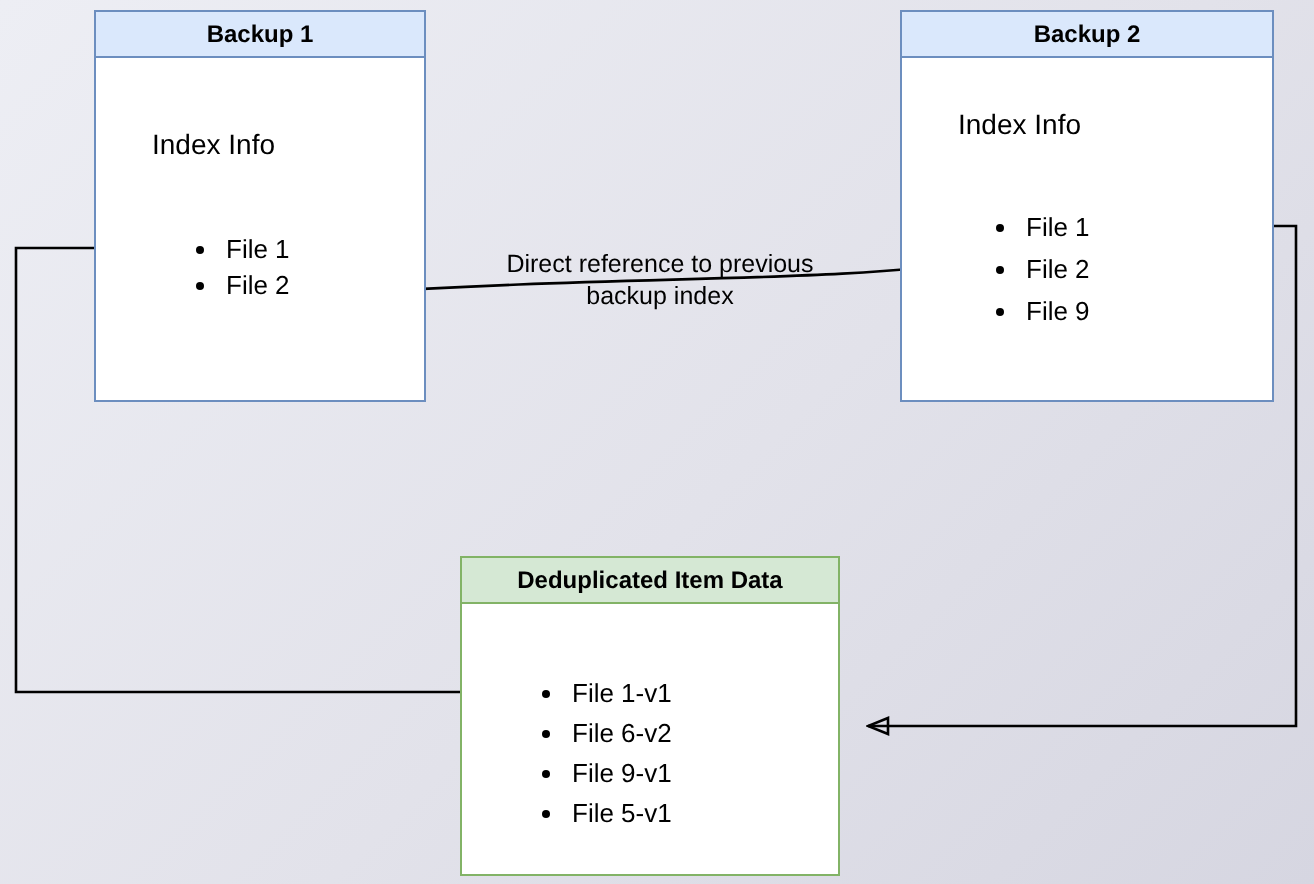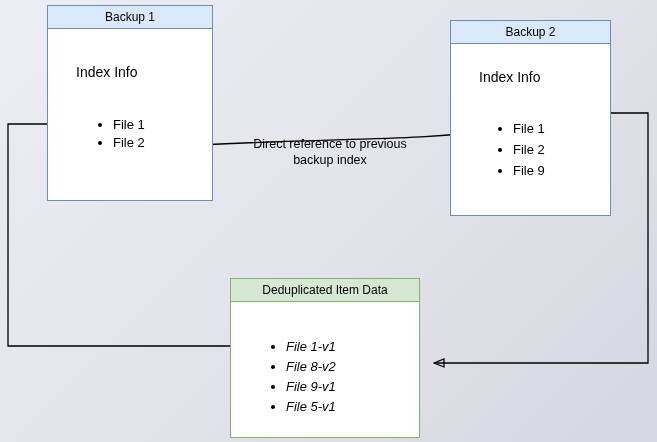--- a/index.html
+++ b/index.html
@@ -32,44 +32,44 @@
     position: absolute;
     background: #ffffff;
     box-sizing: border-box;
   }
   .box.blue   { border: 1px solid #6c8ebf; }
   .box.green  { border: 1px solid #82b366; }
   .box-header {
     box-sizing: border-box;
     width: 100%;
     text-align: center;
-    font-weight: normal;
+    font-weight: bold;
     font-size: 12px;
     padding: 4px 2px;
   }
   .blue-h  { background: #dae8fc; border-bottom: 1px solid #6c8ebf; }
   .green-h { background: #d5e8d4; border-bottom: 1px solid #82b366; }
   .sub {
     position: absolute;
     font-size: 14px;
   }
   ul.file-list {
     position: absolute;
     margin: 0;
     padding-left: 16px;
     font-size: 13px;
     list-style: disc;
   }
   .b1 ul.file-list li { line-height: 18px; }
   .b2 ul.file-list li { line-height: 21px; }
-  .dd ul.file-list li { line-height: 20px; font-style: italic; }
+  .dd ul.file-list li { line-height: 20px; }
   .arrow-label {
     position: absolute;
     left: 238px;
-    top: 136px;
+    top: 124px;
     width: 184px;
     text-align: center;
     font-size: 12.5px;
     line-height: 16px;
   }
 </style>
 </head>
 <body>
 
 <div class="canvas">
@@ -87,35 +87,35 @@
 
   <div class="box blue b1" style="left:47px; top:5px; width:166px; height:196px;">
     <div class="box-header blue-h">Backup 1</div>
     <div class="sub" style="left:28px; top:58px;">Index Info</div>
     <ul class="file-list" style="left:49px; top:110px;">
       <li>File 1</li>
       <li>File 2</li>
     </ul>
   </div>
 
-  <div class="box blue b2" style="left:450px; top:20px; width:161px; height:196px;">
+  <div class="box blue b2" style="left:450px; top:5px; width:187px; height:196px;">
     <div class="box-header blue-h">Backup 2</div>
     <div class="sub" style="left:28px; top:48px;">Index Info</div>
     <ul class="file-list" style="left:46px; top:97px;">
       <li>File 1</li>
       <li>File 2</li>
       <li>File 9</li>
     </ul>
   </div>
 
   <div class="box green dd" style="left:230px; top:278px; width:190px; height:160px;">
     <div class="box-header green-h">Deduplicated Item Data</div>
     <ul class="file-list" style="left:39px; top:58px;">
       <li>File 1-v1</li>
-      <li>File 8-v2</li>
+      <li>File 6-v2</li>
       <li>File 9-v1</li>
       <li>File 5-v1</li>
     </ul>
   </div>
 
   <div class="arrow-label">Direct reference to previous backup index</div>
 
 </div>
 
 </body></html>

